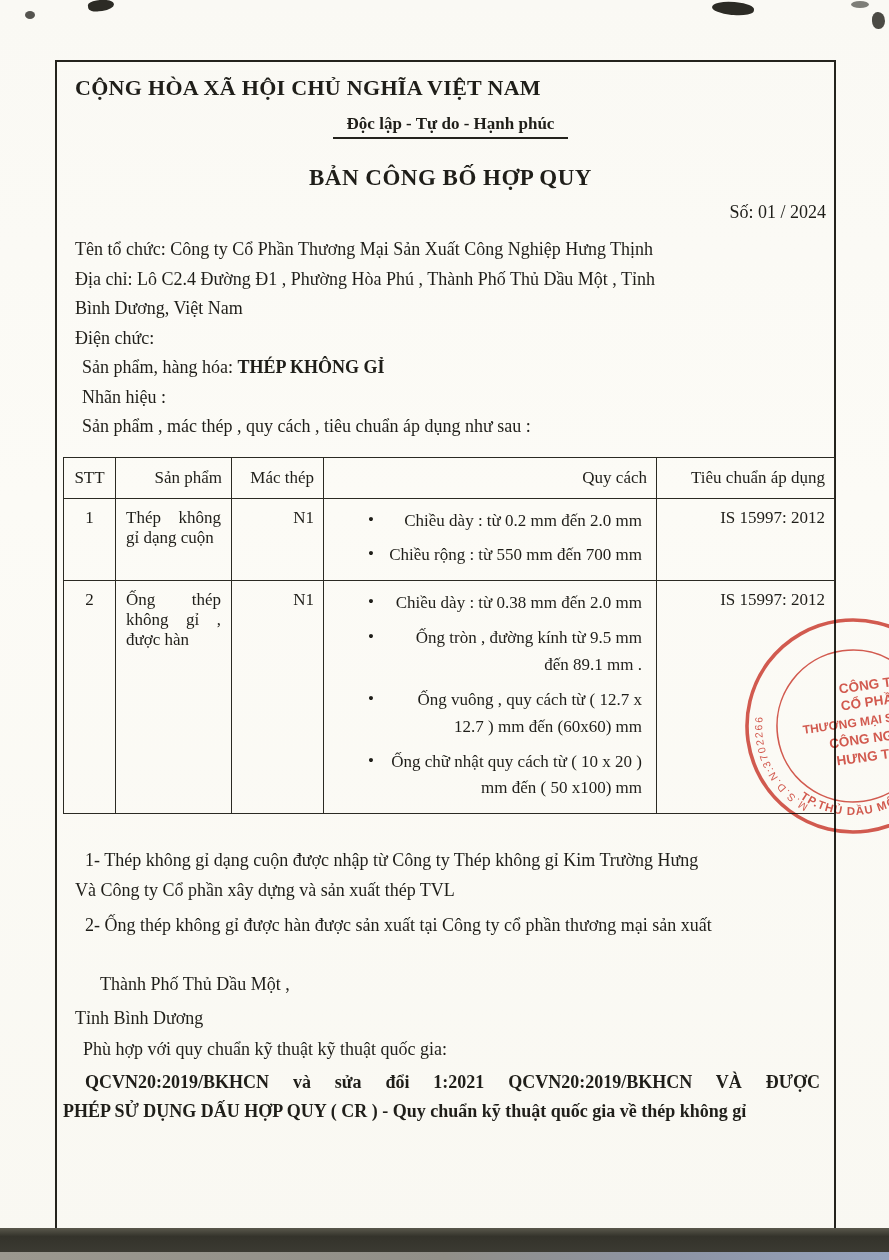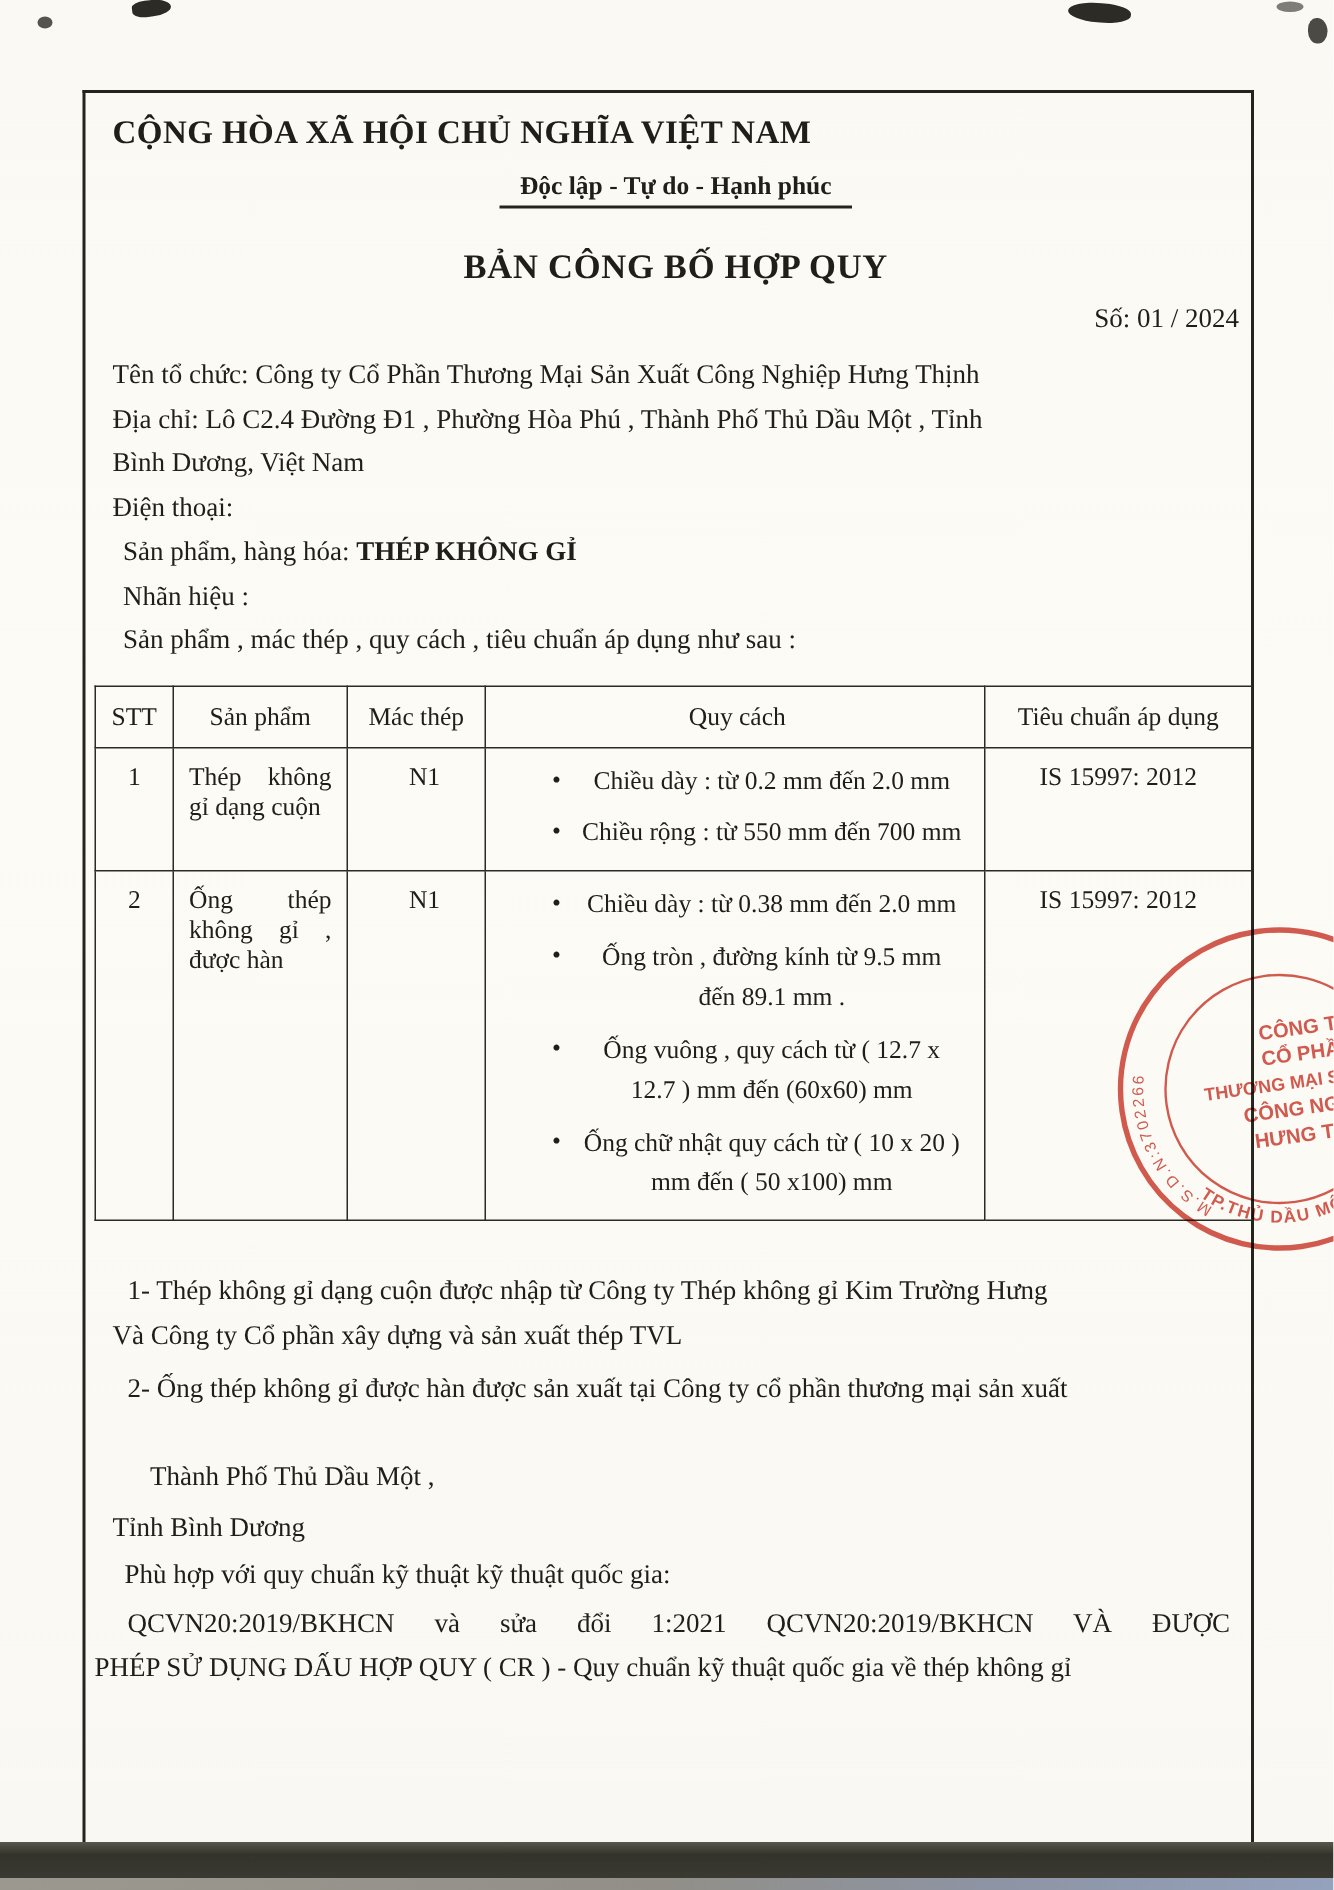--- a/index.html
+++ b/index.html
@@ -46,39 +46,39 @@
   .org   { margin-top:12px; }
   .indent { margin-left:7px; }
 
   
   table.spec-table {
     border-collapse:collapse; table-layout:fixed;
     width:771px; margin-left:-12px; margin-top:15px;
     font-size:17px;
   }
   .spec-table th, .spec-table td {
-    border:1.5px solid #2b2a23; vertical-align:top; font-weight:normal; text-align:center;
+    border:1.5px solid #2b2a23; vertical-align:top; font-weight:normal; text-align:right;
   }
   .spec-table th { padding:10px 9px; }
   .spec-table th.c-stt, .spec-table td.c-stt { text-align:center; }
   .spec-table td { padding:9px 9px; }
   .spec-table td.c-prod { text-align:justify; padding:9px 10px; }
   .spec-table td.c-grade { padding:9px 9px 9px 20px; }
   .spec-table td.c-spec { padding:9px 14px 3px 0; }
   ul.specs { list-style:none; padding-left:42px; }
   ul.specs li { position:relative; padding-left:21px; margin-bottom:8px; line-height:1.58; }
   ul.specs li::before { content:"•"; position:absolute; left:2px; top:-1px; font-size:17px; }
 
   
   .notes { margin-top:32px; font-size:18px; line-height:1.64; }
   .note1 { text-indent:10px; margin-bottom:6px; }
   .note2 { margin-left:25px; text-indent:-15px; margin-bottom:4px; }
   .province { margin-bottom:2px; }
   .conform { margin-left:8px; margin-bottom:3px; }
-  .regulation { margin-left:-12px; margin-right:6px; }
+  .regulation { margin-left:-12px; margin-right:6px;font-weight:bold; }
   .reg-line1 { text-indent:22px; text-align:justify; text-align-last:justify; }
   .reg-line2 { text-align:left; }
 
   
   .stamp {
     position:absolute; left:733px; top:606px;
     pointer-events:none; mix-blend-mode:multiply; opacity:.88;
   }
   .stamp text { font-family:"Liberation Sans", sans-serif; }
 </style>
@@ -99,21 +99,21 @@
       <div class="national">CỘNG HÒA XÃ HỘI CHỦ NGHĨA VIỆT NAM</div>
       <div class="motto-wrap">
         <span class="motto">Độc lập - Tự do - Hạnh phúc</span>
       </div>
 
       <div class="doc-title">BẢN CÔNG BỐ HỢP QUY</div>
       <div class="doc-number">Số: 01 / 2024</div>
 
       <p class="para org">Tên tổ chức: Công ty Cổ Phần Thương Mại Sản Xuất Công Nghiệp Hưng Thịnh</p>
       <p class="para"><span>Địa chỉ: Lô C2.4 Đường Đ1 , Phường Hòa Phú , Thành Phố Thủ Dầu Một , Tỉnh</span><br><span>Bình Dương, Việt Nam</span></p>
-      <p class="para">Điện thoại:</p>
+      <p class="para">Điện chức:</p>
       <p class="para indent"><span>Sản phẩm, hàng hóa: </span><b>THÉP KHÔNG GỈ</b></p>
       <p class="para indent">Nhãn hiệu :</p>
       <p class="para indent">Sản phẩm , mác thép , quy cách , tiêu chuẩn áp dụng như sau :</p>
 
       <table class="spec-table">
         <colgroup>
           <col style="width:52px">
             <col style="width:116px">
             <col style="width:92px">
             <col style="width:333px">

